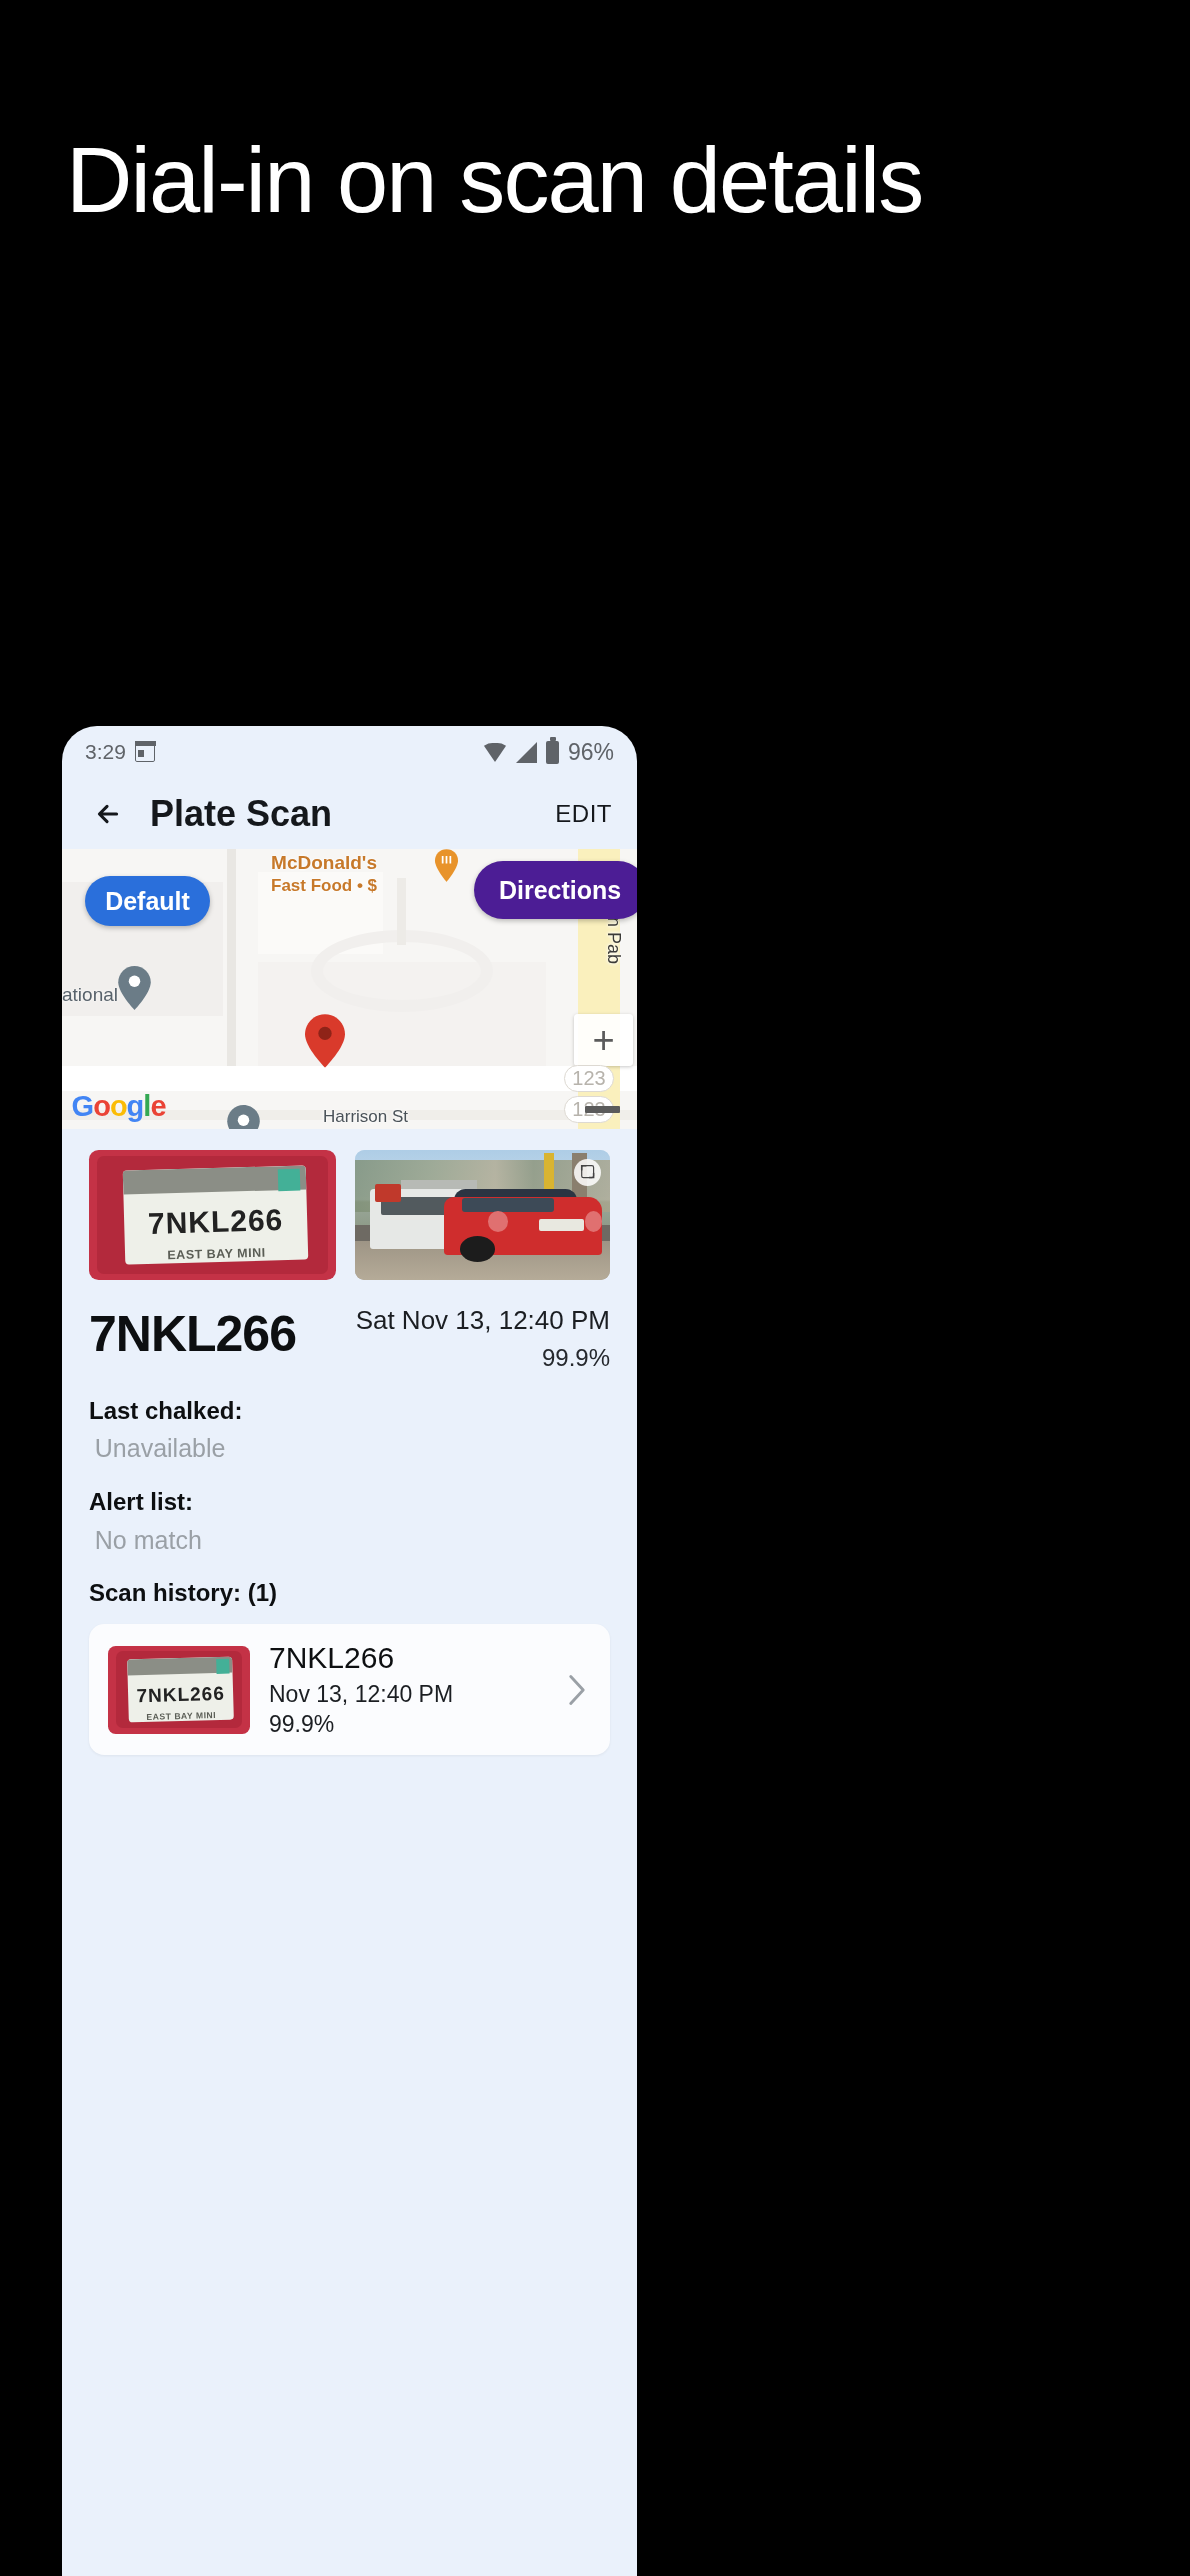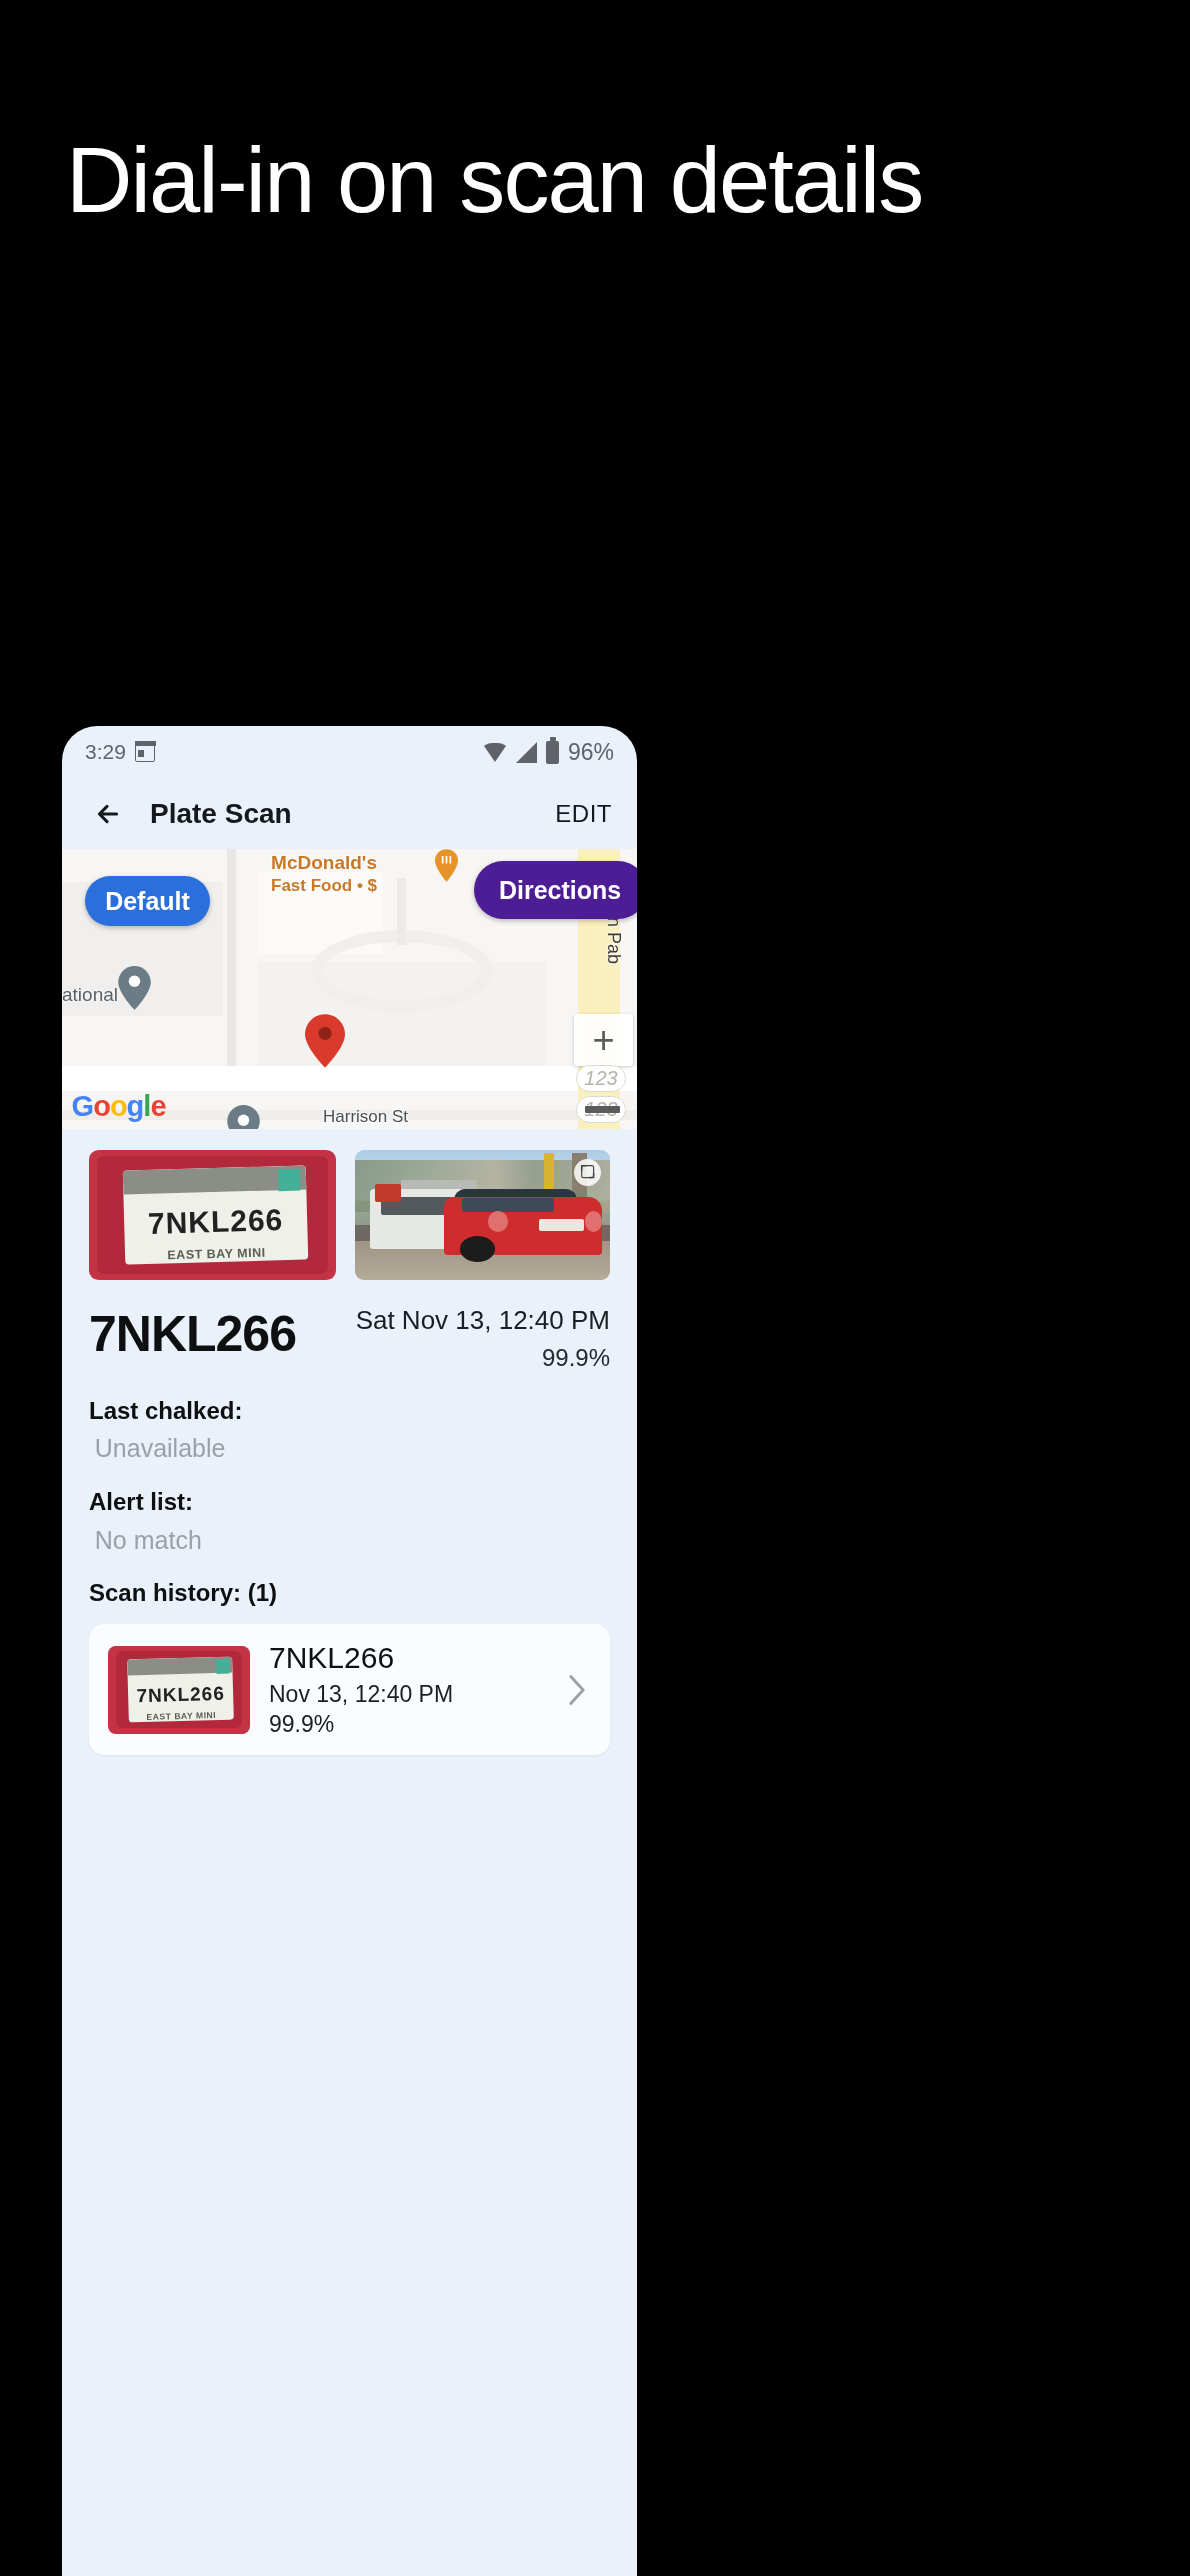--- a/index.html
+++ b/index.html
@@ -84,21 +84,21 @@
 
   
   .appbar {
     height: 71px;
     display: flex; align-items: center;
     padding: 0 25px;
   }
   .back-arrow { width: 42px; height: 42px; position: relative; flex: none; }
   .back-arrow svg { display: block; }
   .appbar-title {
-    font-size: 28px; font-weight: bold; color: #15181c;
+    font-size: 36px; font-weight: bold; color: #15181c;
     margin-left: 21px;
   }
   .edit-btn {
     margin-left: auto; font-size: 24px; color: #15181c; letter-spacing: 0.5px;
   }
 
   
   .map {
     position: relative;
     height: 280px;
@@ -177,26 +177,26 @@
     width: 59px;
     background: rgba(255,255,255,.92);
     border-radius: 3.8px;
     box-shadow: 0 1px 3.8px rgba(0,0,0,.22);
   }
   .zoomctrl div {
     height: 52px; display: flex; align-items: center; justify-content: center;
     color: #5b5b5b; font-size: 38px; line-height: 1;
   }
   .shield {
-    position: absolute; right: 11px;
+    position: absolute; right: 23px;
     width: 50px; height: 27px;
     border: 1.9px solid #ddd9d2; border-radius: 13.4px;
     background: #fff;
     color: #b7b3ac; font-size: 20px;
-    display: flex; align-items: center; justify-content: center; font-style: italic;
+    display: flex; align-items: center; justify-content: center;
   }
   .shield-1 { top: 216px; }
   .shield-2 { top: 247px; }
   .minus-bar {
     position: absolute; right: 17px; top: 257px;
     width: 35px; height: 6.7px; background: #5b5b5b; border-radius: 1px;
   }
 
   .google-logo {
     position: absolute; left: 9.6px; bottom: 5.8px;

